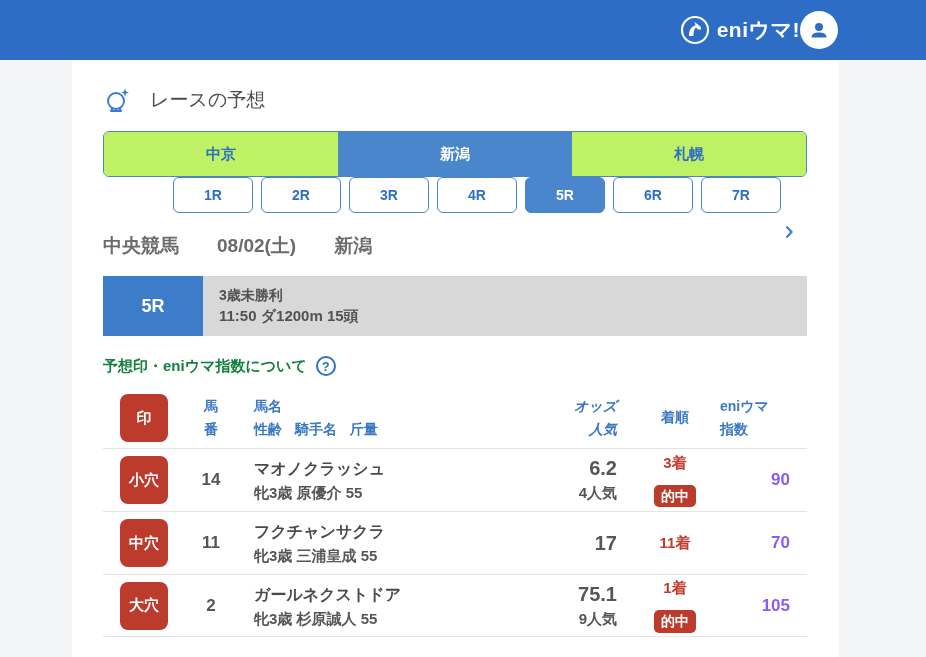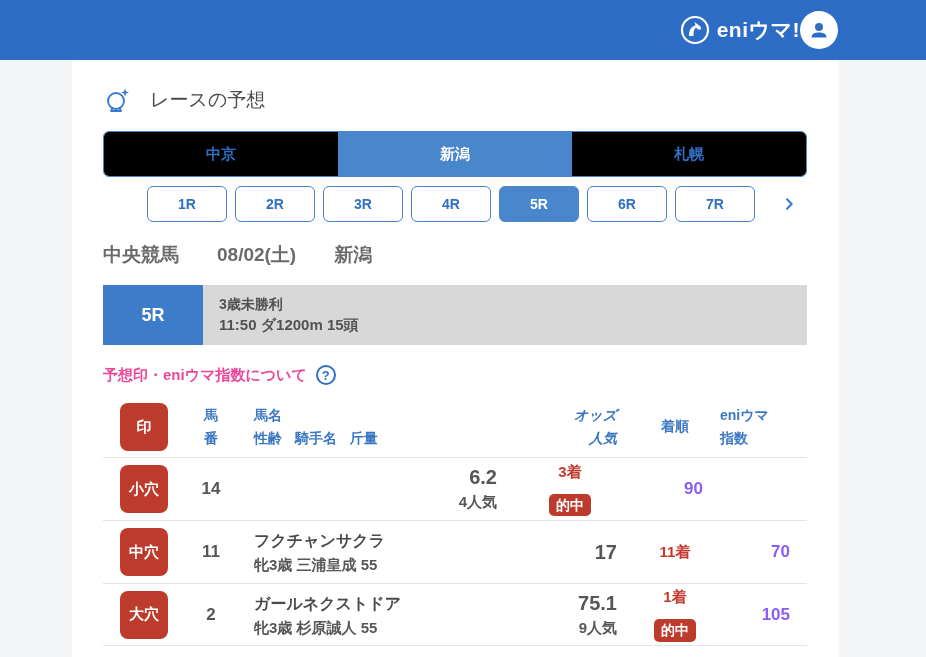--- a/index.html
+++ b/index.html
@@ -28,29 +28,29 @@
   }
   
   .title-row { display:flex; align-items:center; gap:17px; height:30px; }
   .page-title { font-size:19px; font-weight:normal; color:#4b4b4b; }
   
   .venue-tabs {
     margin-top:16px; height:46px; display:flex;
     border:1px solid #4a84c9; border-radius:6px; overflow:hidden; background:#fff;
   }
   .venue-tab {
-    flex:1; border:none; background:#000000; color:#2f6fc4;
+    flex:1; border:none; background:#bef264; color:#2f6fc4;
     font-size:15px; font-weight:bold; cursor:pointer;
     font-family:inherit;
   }
   .venue-tab.active { background:#4a86cb; color:#fff; }
   
   .race-row {
-    margin-top:9px; display:flex; align-items:center; gap:11px;
-    padding-left:44px; height:36px;
+    display:flex; align-items:center; gap:11px;
+    padding-left:44px; height:36px;flex-direction:column;
   }
   .race-btn {
     width:80px; height:36px; border:1px solid #4a84c9; border-radius:6px;
     background:#fff; color:#2f6fc4; font-size:14px; font-weight:bold;
     cursor:pointer; font-family:inherit;
   }
   .race-btn.active { background:#4a86cb; color:#fff; border-color:#4a86cb; }
   .next-btn {
     margin-left:auto; margin-right:6px; border:none; background:transparent;
     cursor:pointer; width:24px; height:24px; display:flex; align-items:center; justify-content:center;
@@ -64,21 +64,21 @@
     display:flex; align-items:center; justify-content:center;
   }
   .banner-info {
     flex:1; background:#d8d8d8; color:#525252;
     padding:10px 0 0 16px; font-weight:bold;
   }
   .banner-class { font-size:14px; line-height:19px; }
   .banner-details { font-size:15px; line-height:21px; }
   
   .info-row { margin-top:20px; display:flex; align-items:center; gap:9px; }
-  .info-label { font-size:15px; font-weight:bold; color:#ec4899; }
+  .info-label { font-size:15px; font-weight:bold; color:#15803d; }
   .help-icon {
     width:20px; height:20px; border-radius:50%; border:2px solid #2f6fc4;
     color:#2f6fc4; font-size:13px; font-weight:bold;
     display:flex; align-items:center; justify-content:center; cursor:pointer; background:#fff;
   }
   
   .pred-table { margin-top:12px; }
   .tr {
     display:grid; grid-template-columns:65px 86px 1fr 120px 90px 87px;
     align-items:center;
@@ -226,20 +226,24 @@
       </div>
     </div>
 
     <div>
 
         <div class="tr row">
           <div>
             <span class="mark-badge">小穴</span>
           </div>
           <div class="cell-no">14</div>
+          <div class="cell-name">
+            <div class="l1">マオノクラッシュ</div>
+            <div class="l2">牝3歳 原優介 55</div>
+          </div>
           <div class="cell-odds">
             <div class="l1">6.2</div>
             <div class="l2">4人気</div>
           </div>
           <div class="cell-result">
             <span class="result-text">3着</span>
             <span class="hit-badge">的中</span>
           </div>
           <div class="cell-index">90</div>
         </div>

